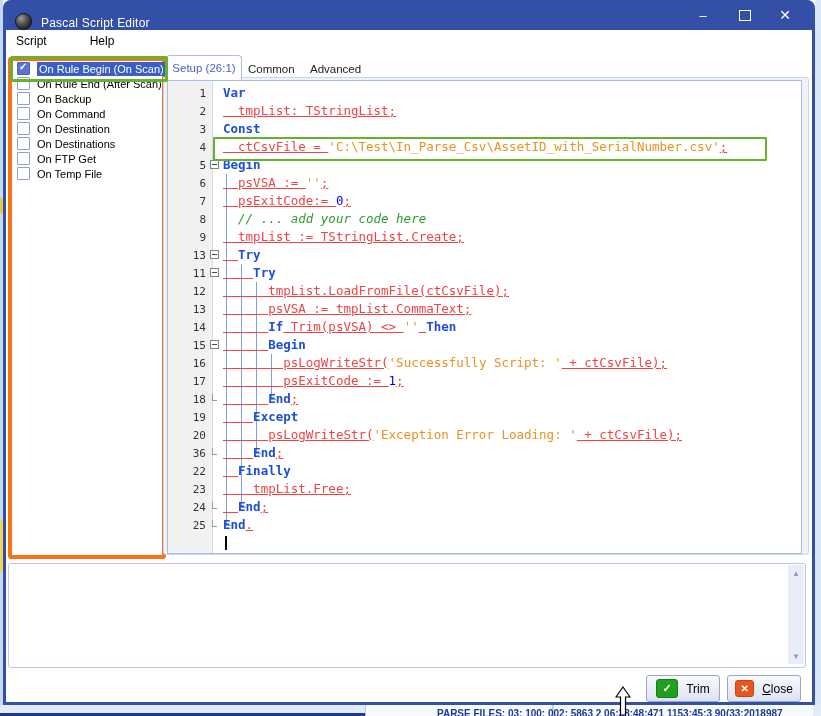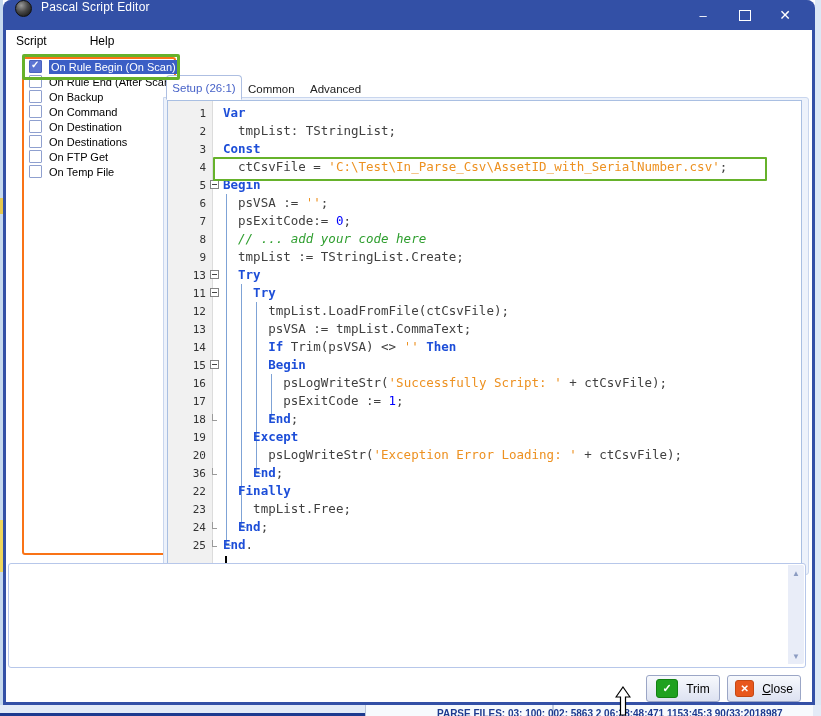--- a/index.html
+++ b/index.html
@@ -23,57 +23,57 @@
     color:#1d3a8f;white-space:nowrap;line-height:13px;
   }
   
   .window{
     position:absolute;left:3px;top:0;width:806px;height:702px;
     border:3px solid #3350a6;border-top:none;border-radius:8px 8px 0 0;
     background:#ffffff;
   }
   .titlebar{
     position:absolute;left:0;top:0;width:100%;height:30px;background:#3350a6;
-    border-radius:5px 5px 0 0;display:flex;align-items:flex-start;
+    border-radius:5px 5px 0 0;display:flex;align-items:flex-end;
   }
   .app-icon{
     width:17px;height:17px;border-radius:50%;margin-left:9px;
     background:radial-gradient(circle at 35% 30%, #9a9a9a, #4a4a4a 45%, #1a1a1a 85%);
     border:1px solid #111;box-sizing:border-box;
   }
   .title-text{color:#ffffff;font-size:12px;margin-left:9px;letter-spacing:.2px;}
   .tb-btn{position:absolute;top:6px;width:22px;height:18px;color:#fff;display:flex;align-items:center;justify-content:center;font-size:13px;cursor:default;}
   .tb-min{right:98px;}
   .tb-max{right:56px;}
   .tb-close{right:16px;font-size:14px;}
   .max-box{width:10px;height:9px;border:1px solid #fff;display:inline-block;}
   
   .menubar{position:absolute;left:0;top:30px;width:100%;height:22px;background:#fff;display:flex;align-items:center;gap:25px;}
   .menu-item{font-size:12px;color:#000;padding:2px 8px;margin-left:2px;}
   
   .sidebar{
     position:absolute;left:2px;top:57px;width:150px;height:494px;
-    background:#fff;border:2px solid #f97316;border-radius:3px;margin-left:14px;
+    background:#fff;border:4px solid #f97316;border-radius:3px;
   }
   .sb-row{display:flex;align-items:center;height:15px;padding-left:5px;position:relative;z-index:1;}
   .sb-row:first-child{height:17px;padding-top:1px;}
   .cb{
     width:11px;height:11px;border:1px solid #8fa0cf;background:#fff;border-radius:1px;
     flex:0 0 auto;margin-right:7px;position:relative;
   }
   .cb.on{background:#5b74d2;border-color:#4a63c0;}
   .cb.on::after{content:"✓";position:absolute;left:1px;top:-2px;color:#fff;font-size:10px;font-weight:bold;}
   .sb-label{font-size:11px;color:#000;white-space:nowrap;}
   .sb-row.sel .sb-label{background:#3b5ec5;color:#fff;padding:1px 3px 1px 2px;}
   .green-box-list{
     position:absolute;left:-2px;top:-5px;width:152px;height:20px;
     border:3px solid #66b22b;border-radius:2px;pointer-events:none;z-index:3;
   }
   
-  .tabctl{position:absolute;left:157px;top:55px;width:590px;height:499px;margin-top:20px;}
+  .tabctl{position:absolute;left:157px;top:55px;width:590px;height:499px;}
   .tab-active{
     position:absolute;left:3px;top:0;width:74px;height:23px;background:#fff;
     border:1px solid #aebfe2;border-bottom:1px solid #fff;border-radius:4px 4px 0 0;
     display:flex;align-items:center;justify-content:center;
     font-size:11.5px;color:#4762c8;z-index:2;
   }
   .tab-inactive{position:absolute;top:4px;height:19px;display:flex;align-items:center;font-size:11.5px;color:#222;}
   .tab-common{left:85px;}
   .tab-advanced{left:147px;}
   .tabpage{
@@ -97,21 +97,21 @@
   .fold-box::after{content:"";position:absolute;left:1px;right:1px;top:3px;height:1px;background:#444;}
   .fold-end::after{content:"";position:absolute;left:3px;top:4px;width:4px;height:6px;border-left:1px solid #9a9a9a;border-bottom:1px solid #9a9a9a;}
   .ln-txt{
     font-family:"DejaVu Sans Mono",monospace;font-size:12.5px;line-height:18px;
     white-space:pre;color:#000;
   }
   .tk-kw{color:#1d4ed8;font-weight:bold;}
   .tk-str{color:#ed9121;}
   .tk-cm{color:#2e9e2e;font-style:italic;}
   .tk-num{color:#0000ff;}
-  .tk-pl{color:#404040;}
+  .tk-pl{color:#ef4444;text-decoration:underline;}
   .fold-guides{position:absolute;left:56px;top:3px;}
   .guide{position:absolute;width:4px;border-left:1px solid #7fa3d6;border-bottom:1px solid #7fa3d6;}
   .line-highlight{
     position:absolute;left:45px;width:550px;height:20px;
     border:2px solid #66b22b;border-radius:1px;pointer-events:none;
   }
   .caret{position:absolute;left:57px;width:2px;height:14px;background:#000;}
   
   .bottom-panel{
     position:absolute;left:2px;top:563px;width:796px;height:103px;

